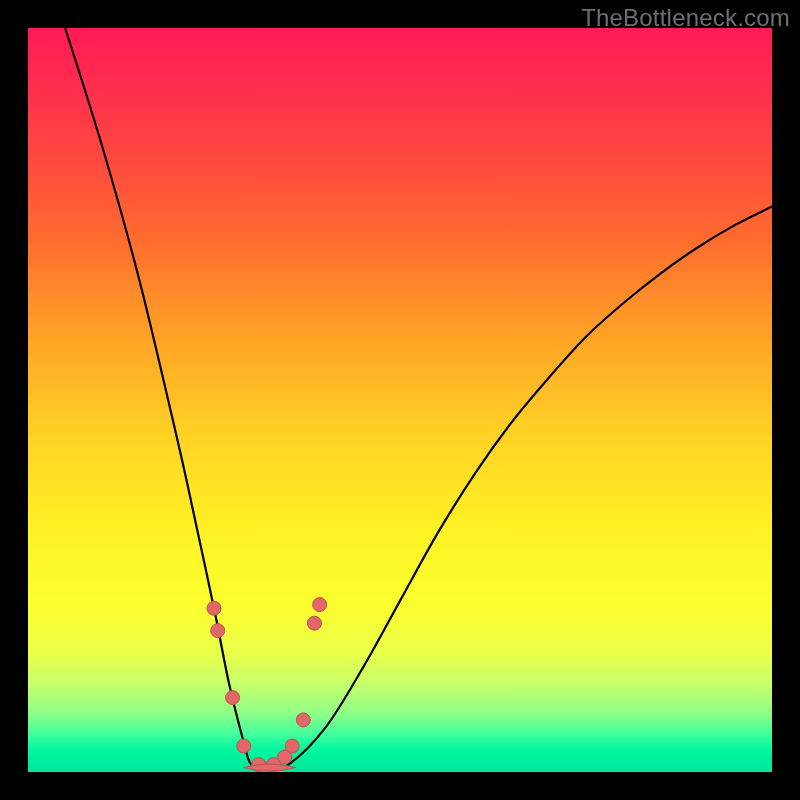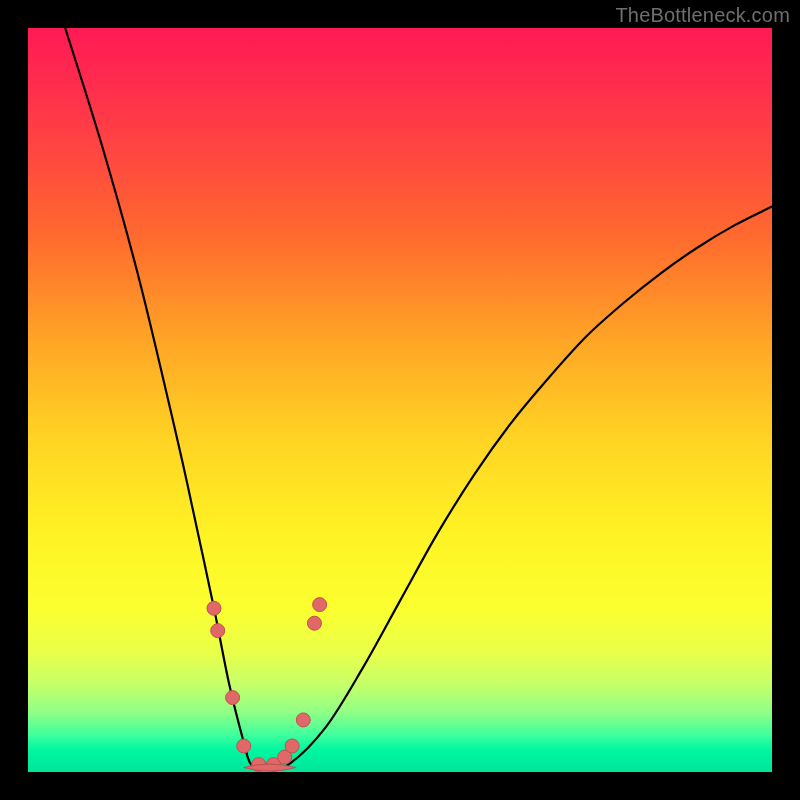--- a/index.html
+++ b/index.html
@@ -41,21 +41,21 @@
       #3fff9d 95%,
       #00f7a0 97%,
       #00e59c 100%
     );
   }
   .watermark {
     position: absolute;
     top: 4px;
     right: 10px;
     color: #6f6f6f;
-    font-size: 20px;
+    font-size: 24px;
     font-weight: 500;
     letter-spacing: 0.2px;
     user-select: none;
   }
   svg.curve {
     position: absolute;
     left: 0;
     top: 0;
     width: 744px;
     height: 744px;

